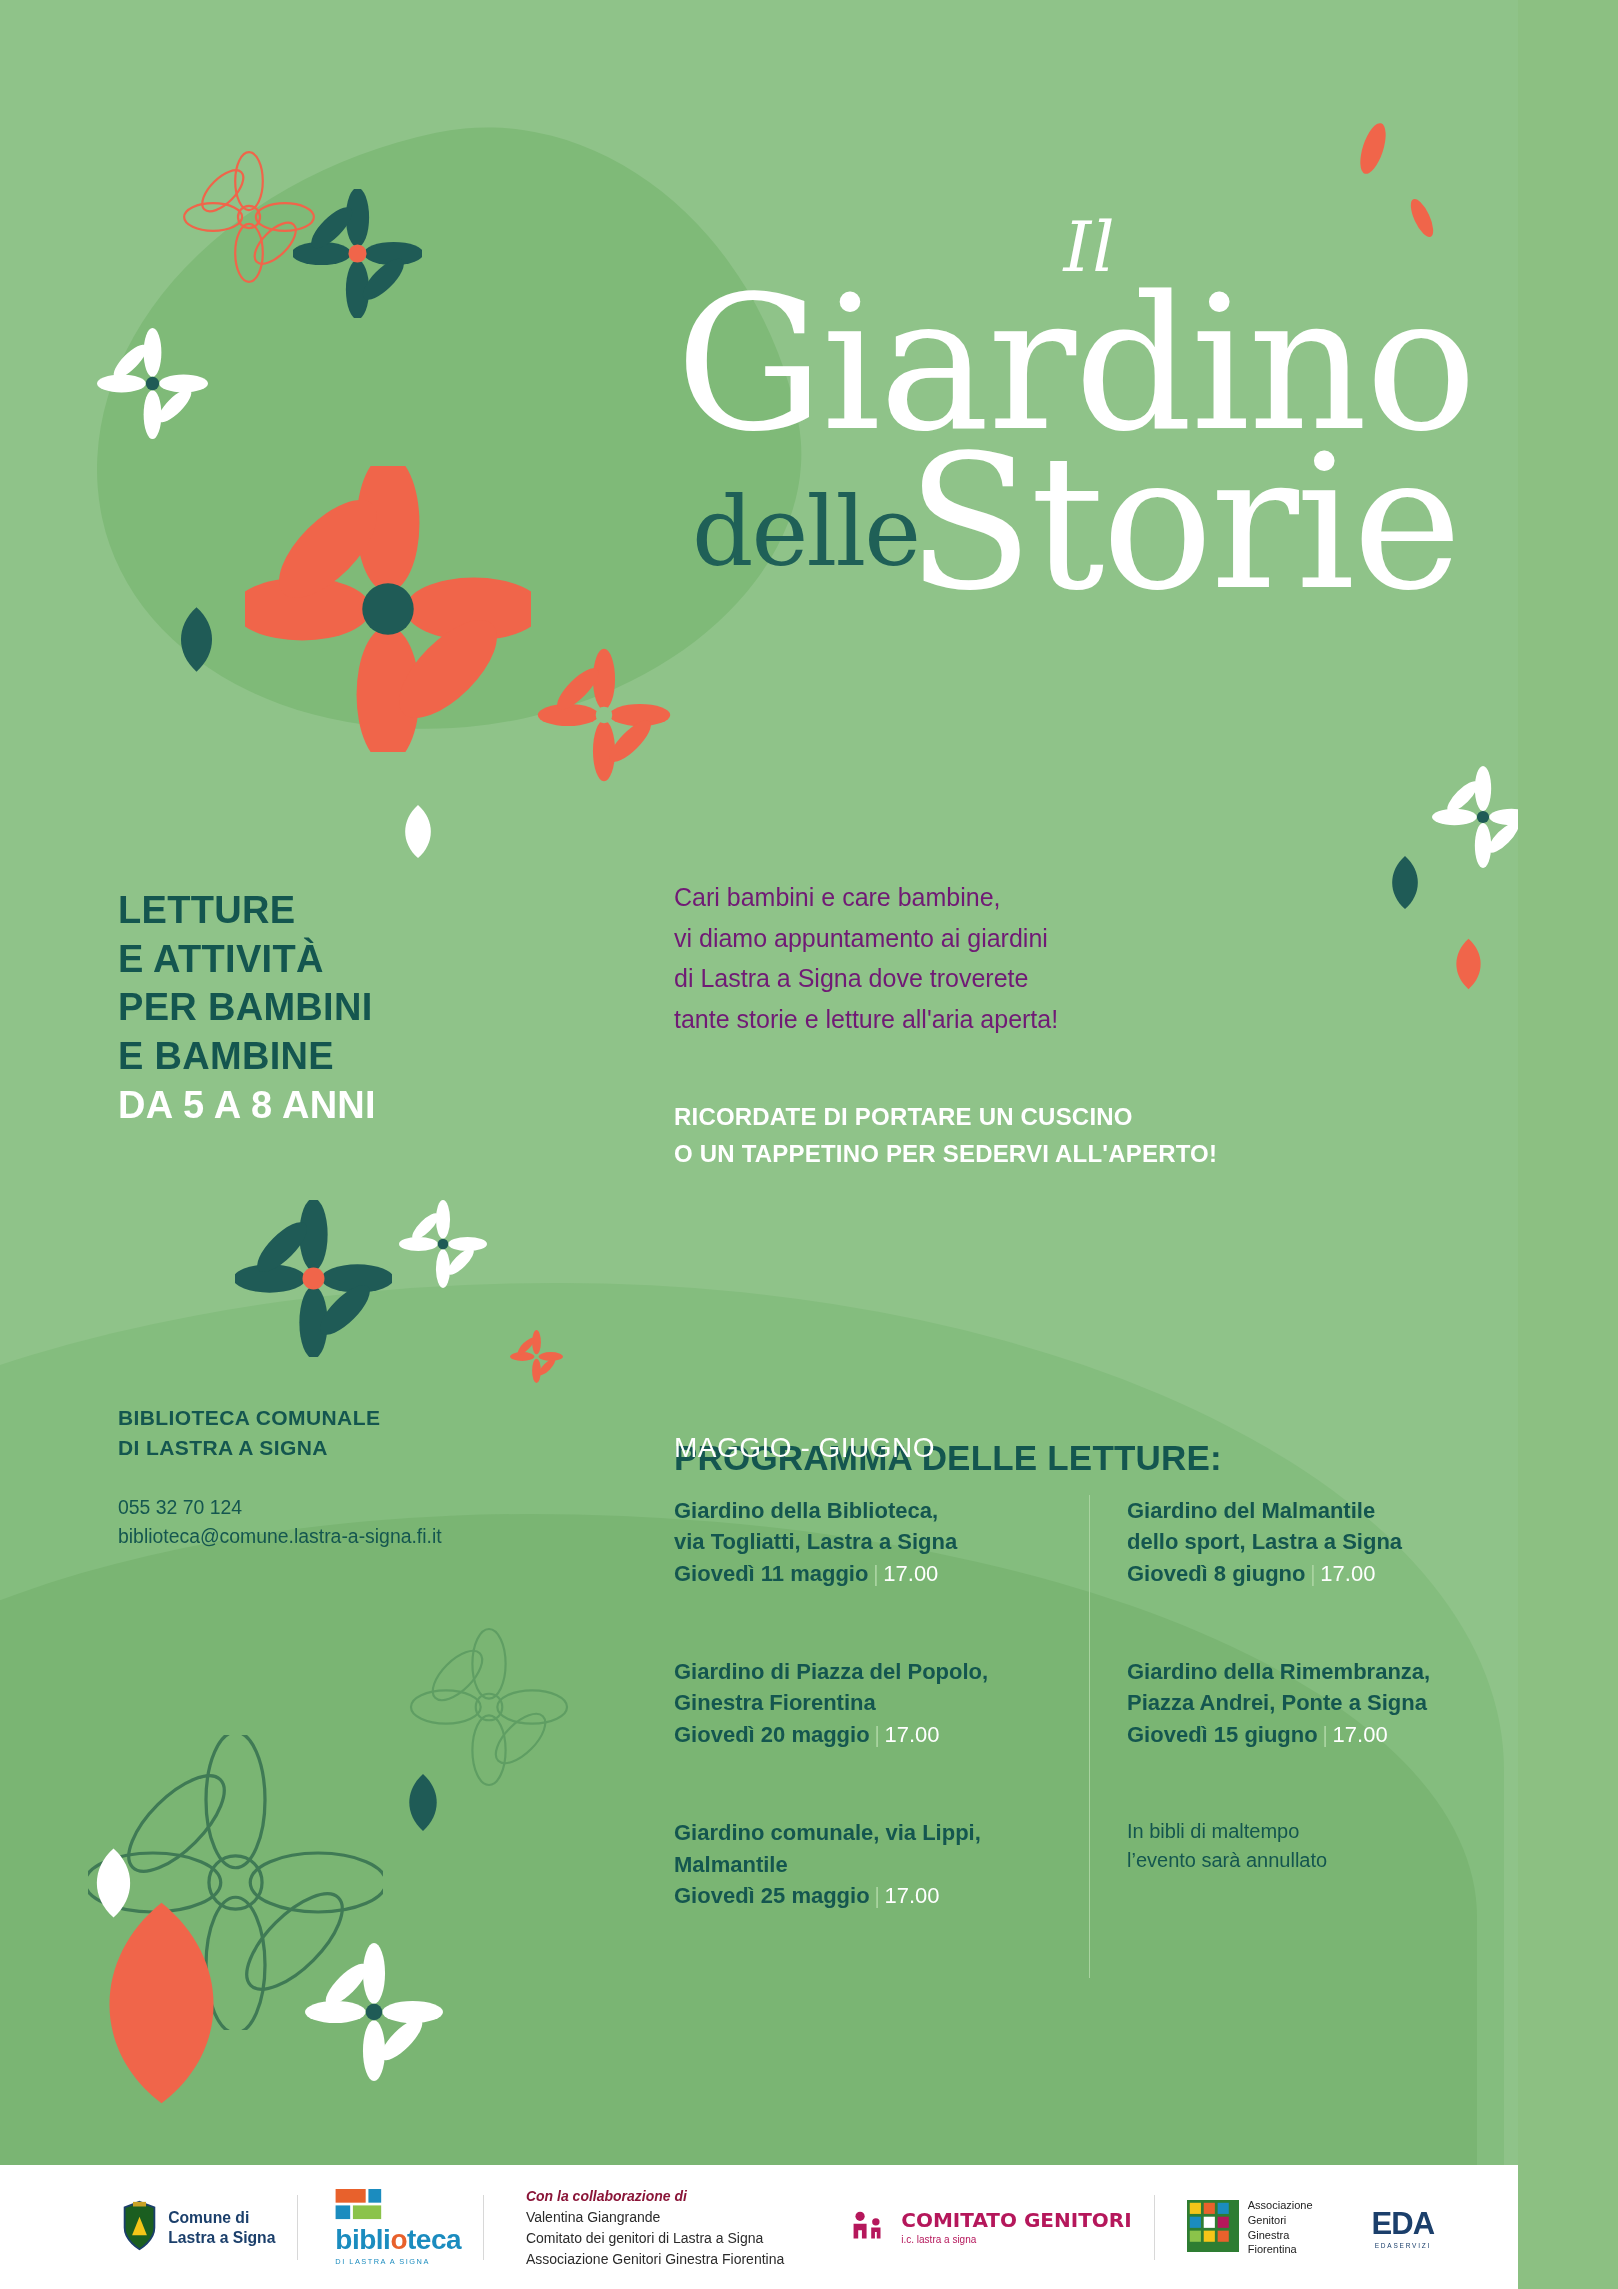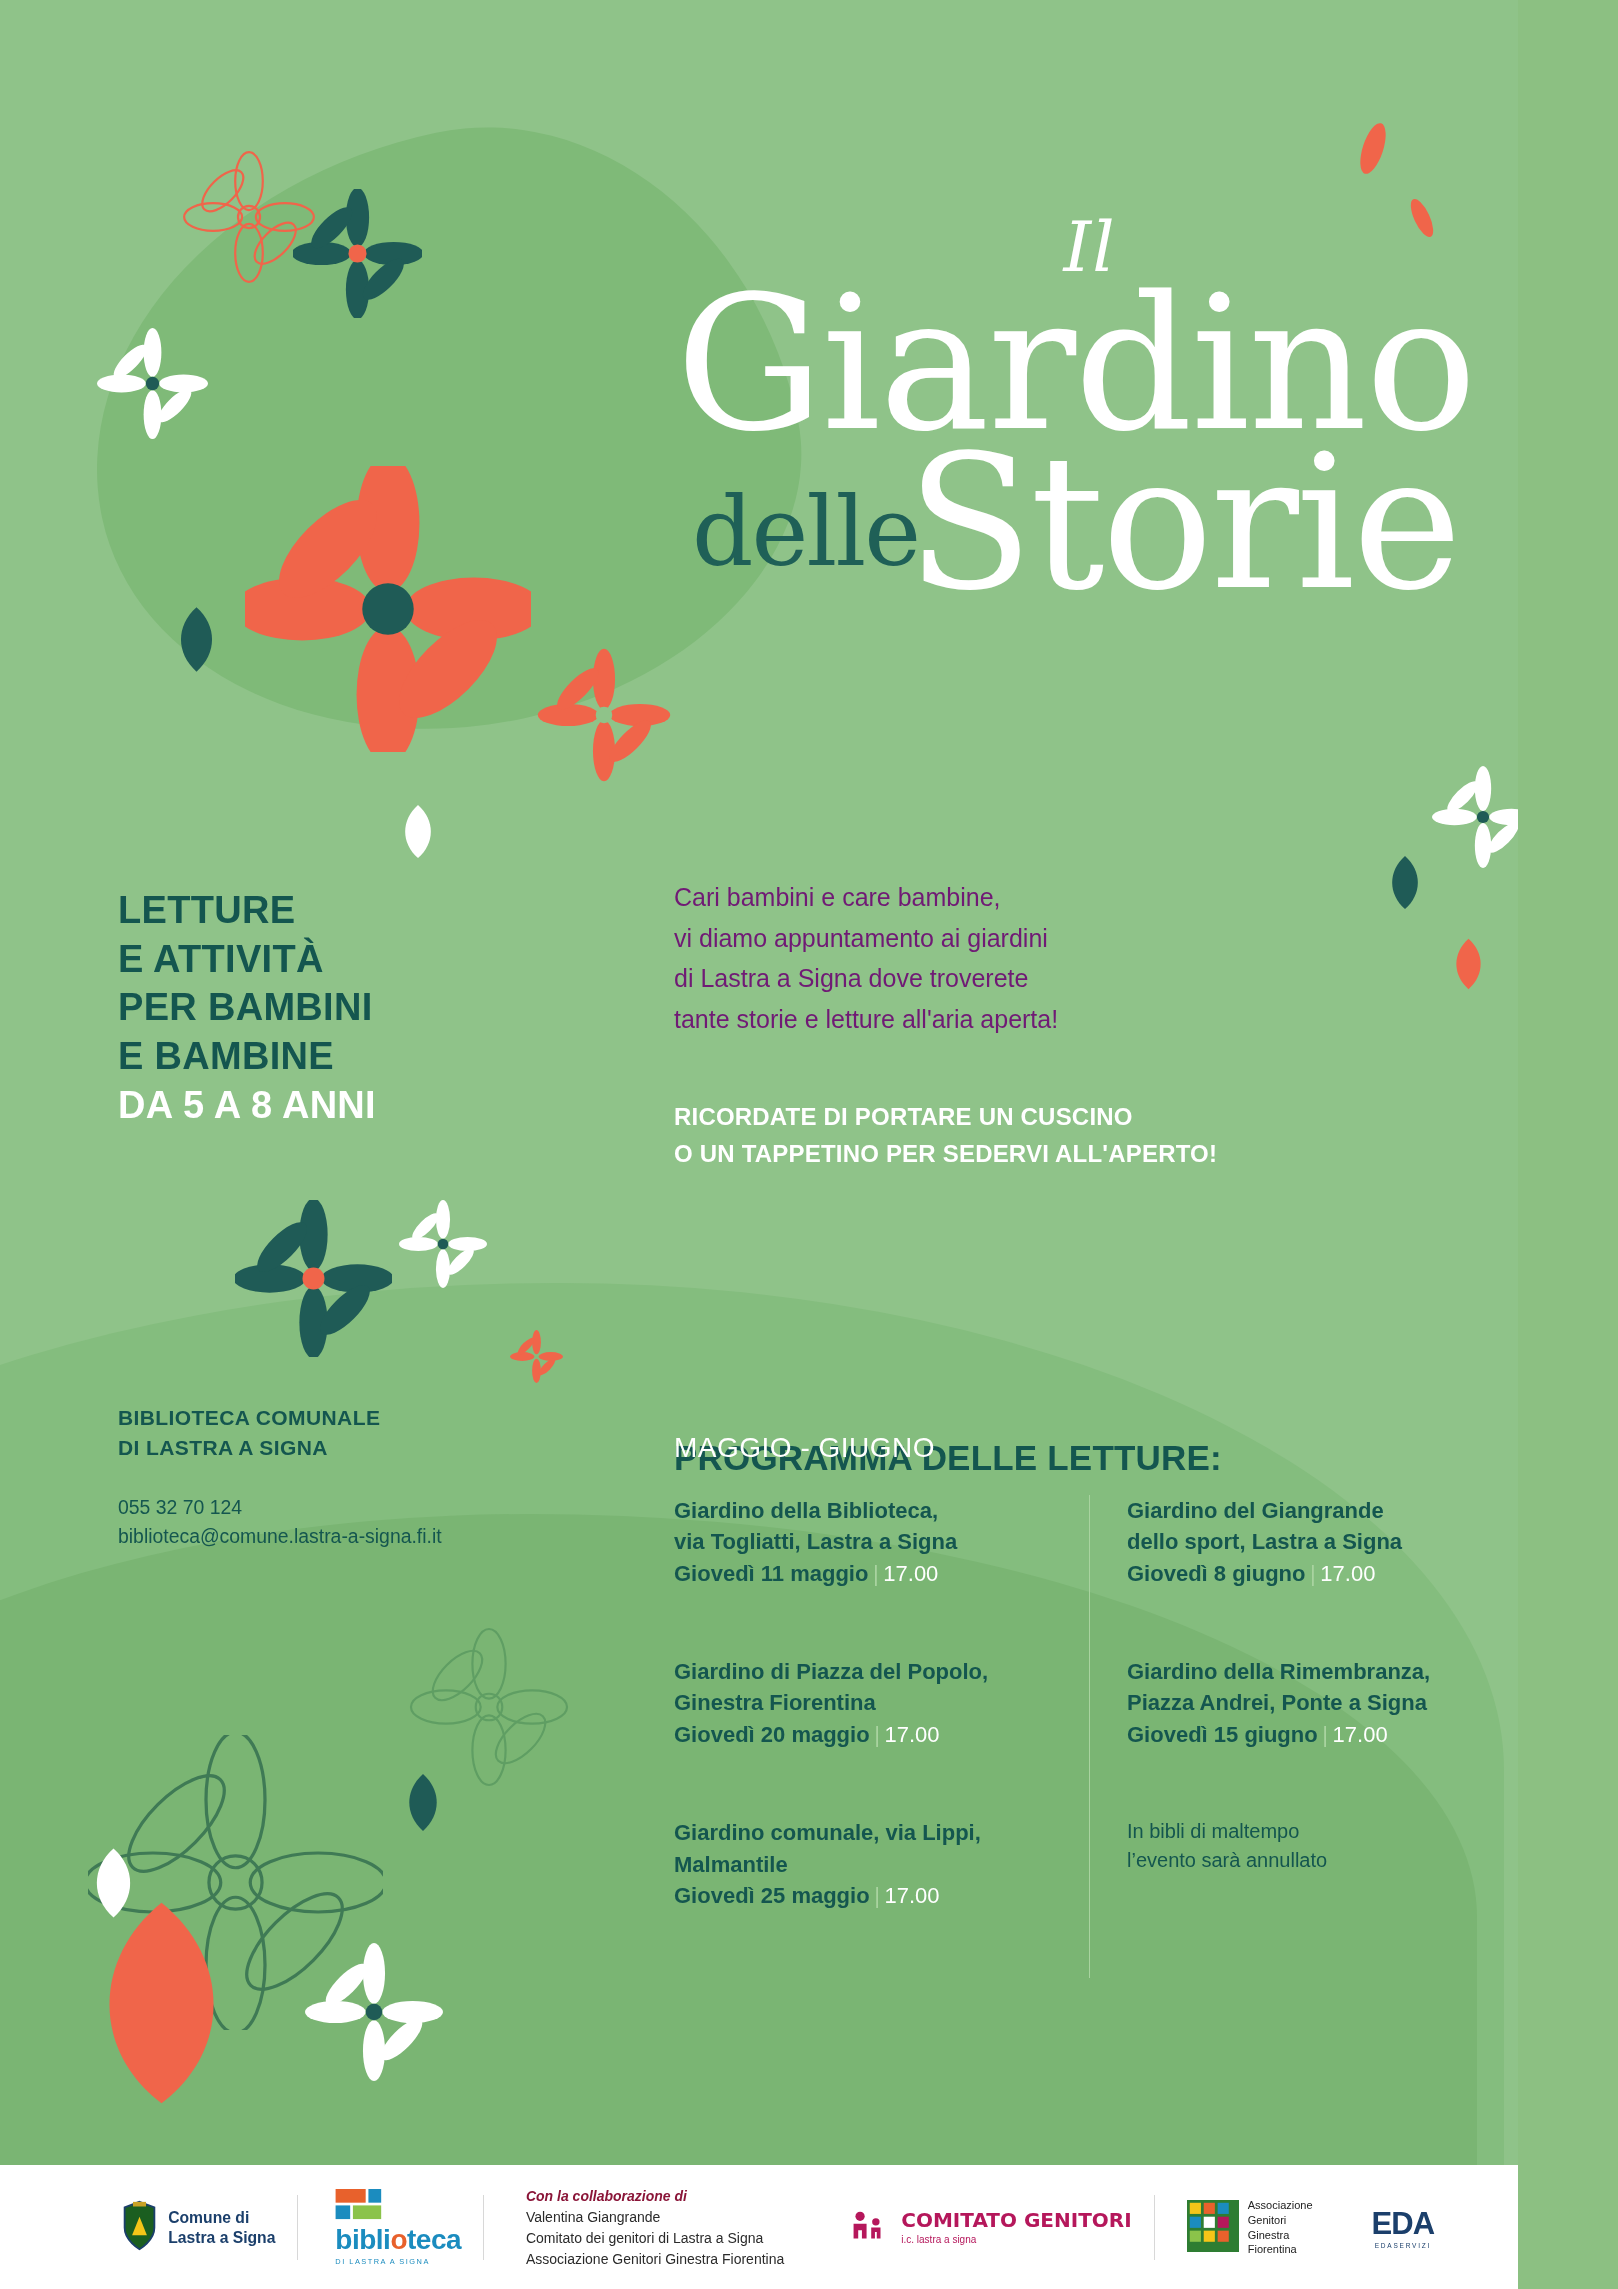--- a/index.html
+++ b/index.html
@@ -526,21 +526,21 @@
           <span>Giovedì 25 maggio</span><span class="sep">|</span><span class="hour">17.00</span>
         </div>
       </div>
 
     </div>
 
     <div class="col right">
 
       <div class="entry">
         <div class="place">
-          <div>Giardino del Giangrande</div>
+          <div>Giardino del Malmantile</div>
           <div>dello sport, Lastra a Signa</div>
         </div>
         <div class="when">
           <span>Giovedì 8 giugno</span><span class="sep">|</span><span class="hour">17.00</span>
         </div>
       </div>
 
       <div class="entry">
         <div class="place">
           <div>Giardino della Rimembranza,</div>

